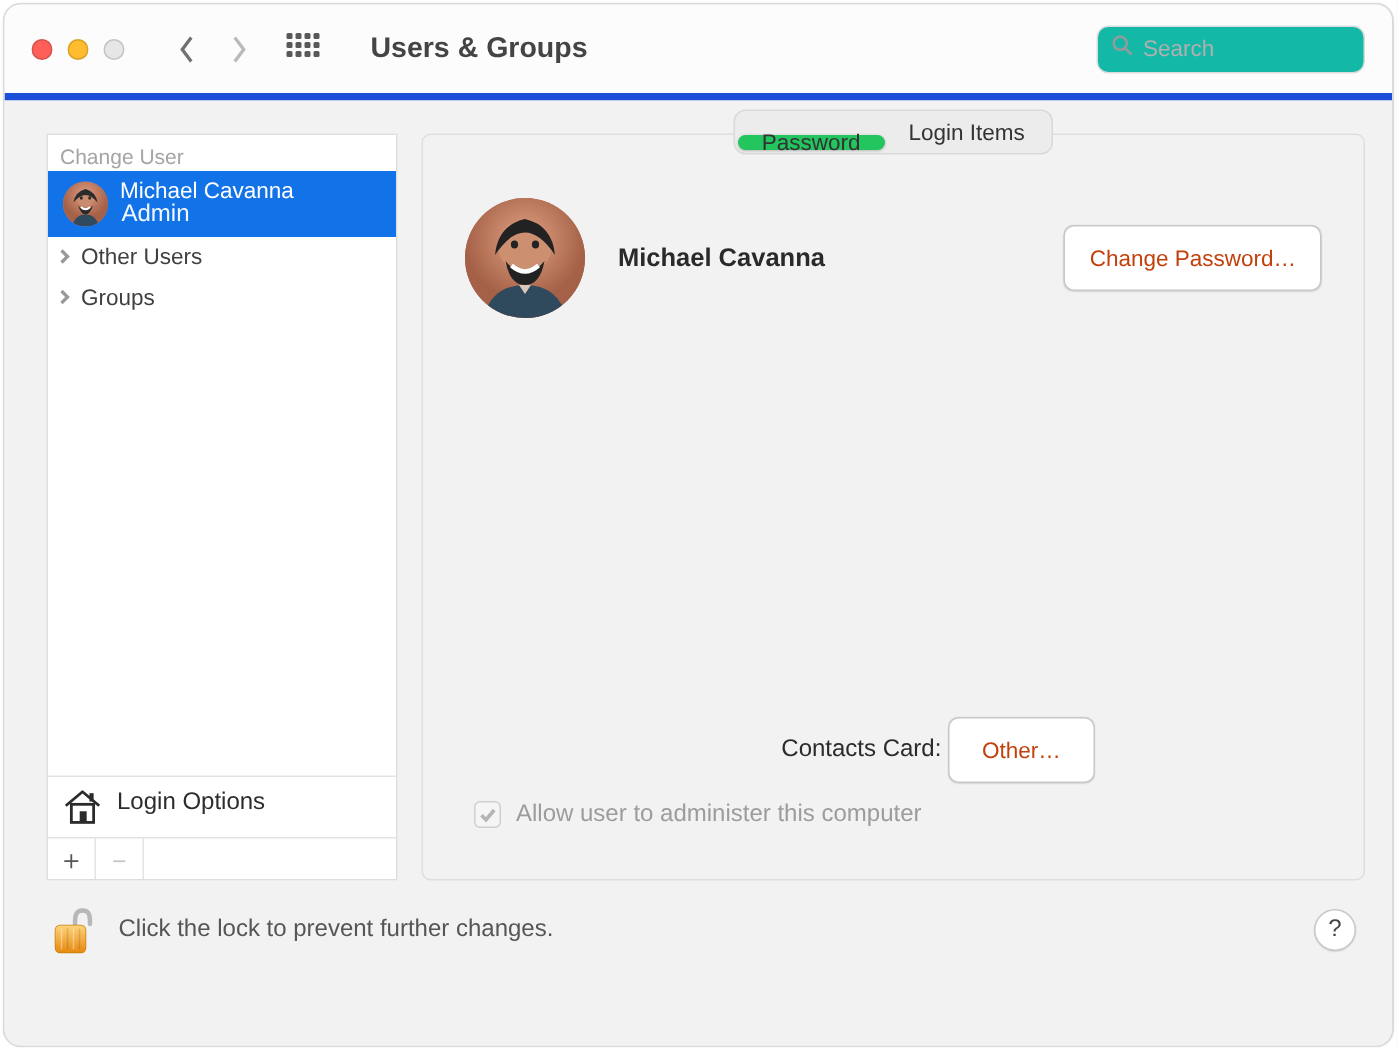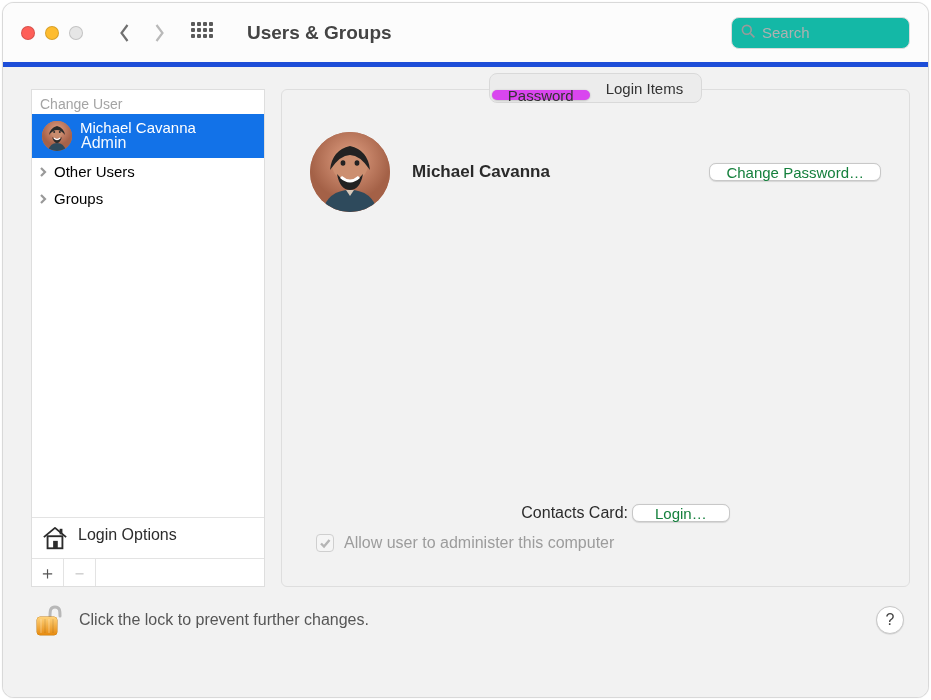--- a/index.html
+++ b/index.html
@@ -117,21 +117,21 @@
     overflow:hidden;
   }
   .avatar-small svg { width: 30px; height:30px; }
   .user-row .text { display:flex; flex-direction:column; line-height:1.05; }
   .user-row .name { font-size: 15px; }
   .user-row .role { font-size: 16px; opacity:0.95; margin-left:1px; }
 
   .group-row {
     display:flex; align-items:center; gap:6px;
     padding: 5px 8px 5px 6px;
-    color:#000000;
+    color:#404040;
     font-size:15px;
   }
   .group-row svg { width:10px; height:10px; stroke:#999; stroke-width:2.2; fill:none; }
 
   .login-options-row {
     border-top: 1px solid #e3e3e3;
     display:flex; gap:10px;
     padding: 8px 10px;
     font-size: 16px;
     color:#2c2c2c;
@@ -177,21 +177,21 @@
     border:1px solid #d9d9d9;
   }
   .seg-btn {
     padding: 0 16px;
     display:flex; align-items:center;
     font-size: 15px;
     color:#333;
     border-radius:6px;
   }
   .seg-btn.active {
-    background:#d946ef;
+    background:#22c55e;
     box-shadow: 0 0.5px 2px rgba(0,0,0,0.25);
     margin-top: 14px;
   }
 
   .panel-body {
     padding: 42px 28px 20px 28px;
     flex:1;
     display:flex;
     flex-direction:column;
   }
@@ -203,24 +203,24 @@
     background:#c07a5e;
     flex-shrink:0;
     box-shadow: inset 0 0 0 1px rgba(0,0,0,0.08);
   }
   .avatar-big svg { width:80px; height:80px; display:block; }
   .profile-name { font-size:17px; font-weight:600; color:#2a2a2a; flex:1; }
   .mac-button {
     background: #fff;
     border: 0.5px solid #c8c8c8;
     border-radius: 7px;
-    height: 18px;
+    height: 44px;
     padding: 0 16px;
     font-size: 15px;
-    color:#15803d;
+    color:#c2410c;
     box-shadow: 0 0.5px 1px rgba(0,0,0,0.12);
     display:inline-flex; align-items:center;
   }
 
   .contacts-row {
     margin-top: auto;
     display:flex; justify-content:center; align-items:center; gap:4px;
     font-size:16px; color:#2b2b2b;
     margin-left: 60px;
   }
@@ -404,21 +404,21 @@
             </div>
             <div class="profile-name">Michael Cavanna</div>
             <div class="mac-button">
               <span>Change Password…</span>
             </div>
           </div>
 
           <div class="contacts-row">
             <span>Contacts Card:</span>
             <div class="mac-button" style="padding:0 22px">
-              <span>Login…</span>
+              <span>Other…</span>
             </div>
           </div>
 
           <div class="admin-row">
             <div class="checkbox-dis">
               <svg viewBox="0 0 12 12">
                   <polyline points="2,6.5 5,9.5 10.5,3"></polyline>
                 </svg>
             </div>
             <span>Allow user to administer this computer</span>

